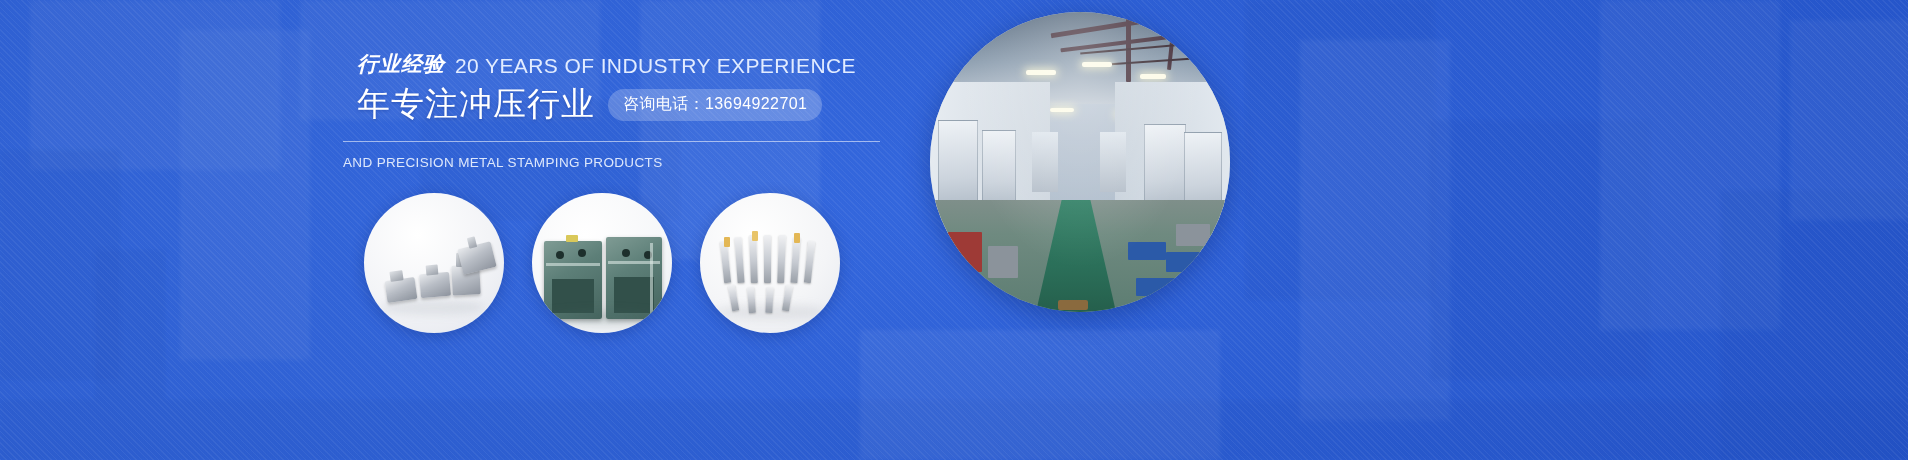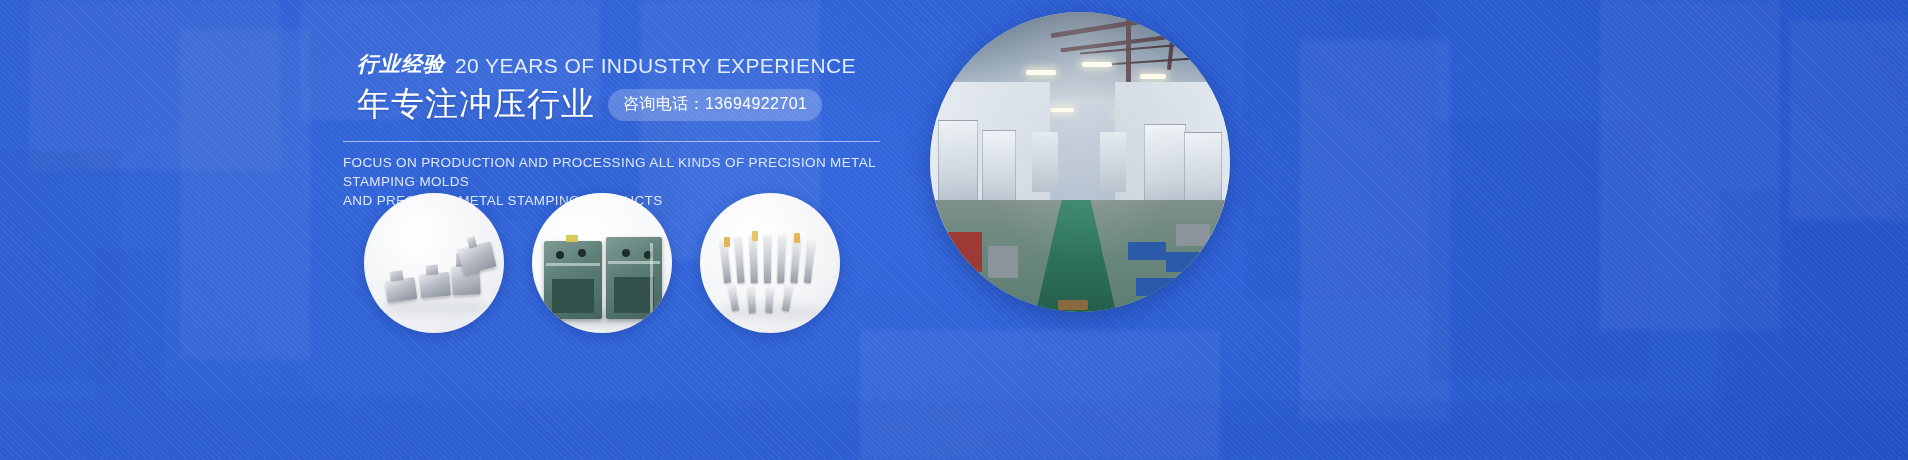--- a/index.html
+++ b/index.html
@@ -177,21 +177,20 @@
         <div class="line-b">
           <span class="cn-big">年专注冲压行业</span>
           <span class="phone-pill">咨询电话：13694922701</span>
         </div>
       </div>
     </div>
 
     <div class="rule"></div>
 
     <div class="desc">
-      <div>FOCUS ON PRODUCTION AND PROCESSING ALL KINDS OF PRECISION METAL STAMPING MOLDS</div>
       <div>AND PRECISION METAL STAMPING PRODUCTS</div>
     </div>
   </div>
 
   <div class="prod p1">
     <b class="c-body" style="left:22px; top:86px;  width:30px; height:22px; transform:rotate(-8deg);"></b>
     <b class="c-tab" style="left:26px; top:78px;  width:13px; height:10px; transform:rotate(-8deg);"></b>
     <b class="c-body" style="left:56px; top:80px;  width:30px; height:24px; transform:rotate(-5deg);"></b>
     <b class="c-tab" style="left:62px; top:72px;  width:12px; height:10px; transform:rotate(-5deg);"></b>
     <b class="c-body" style="left:88px; top:72px;  width:28px; height:30px; transform:rotate(-3deg);"></b>

